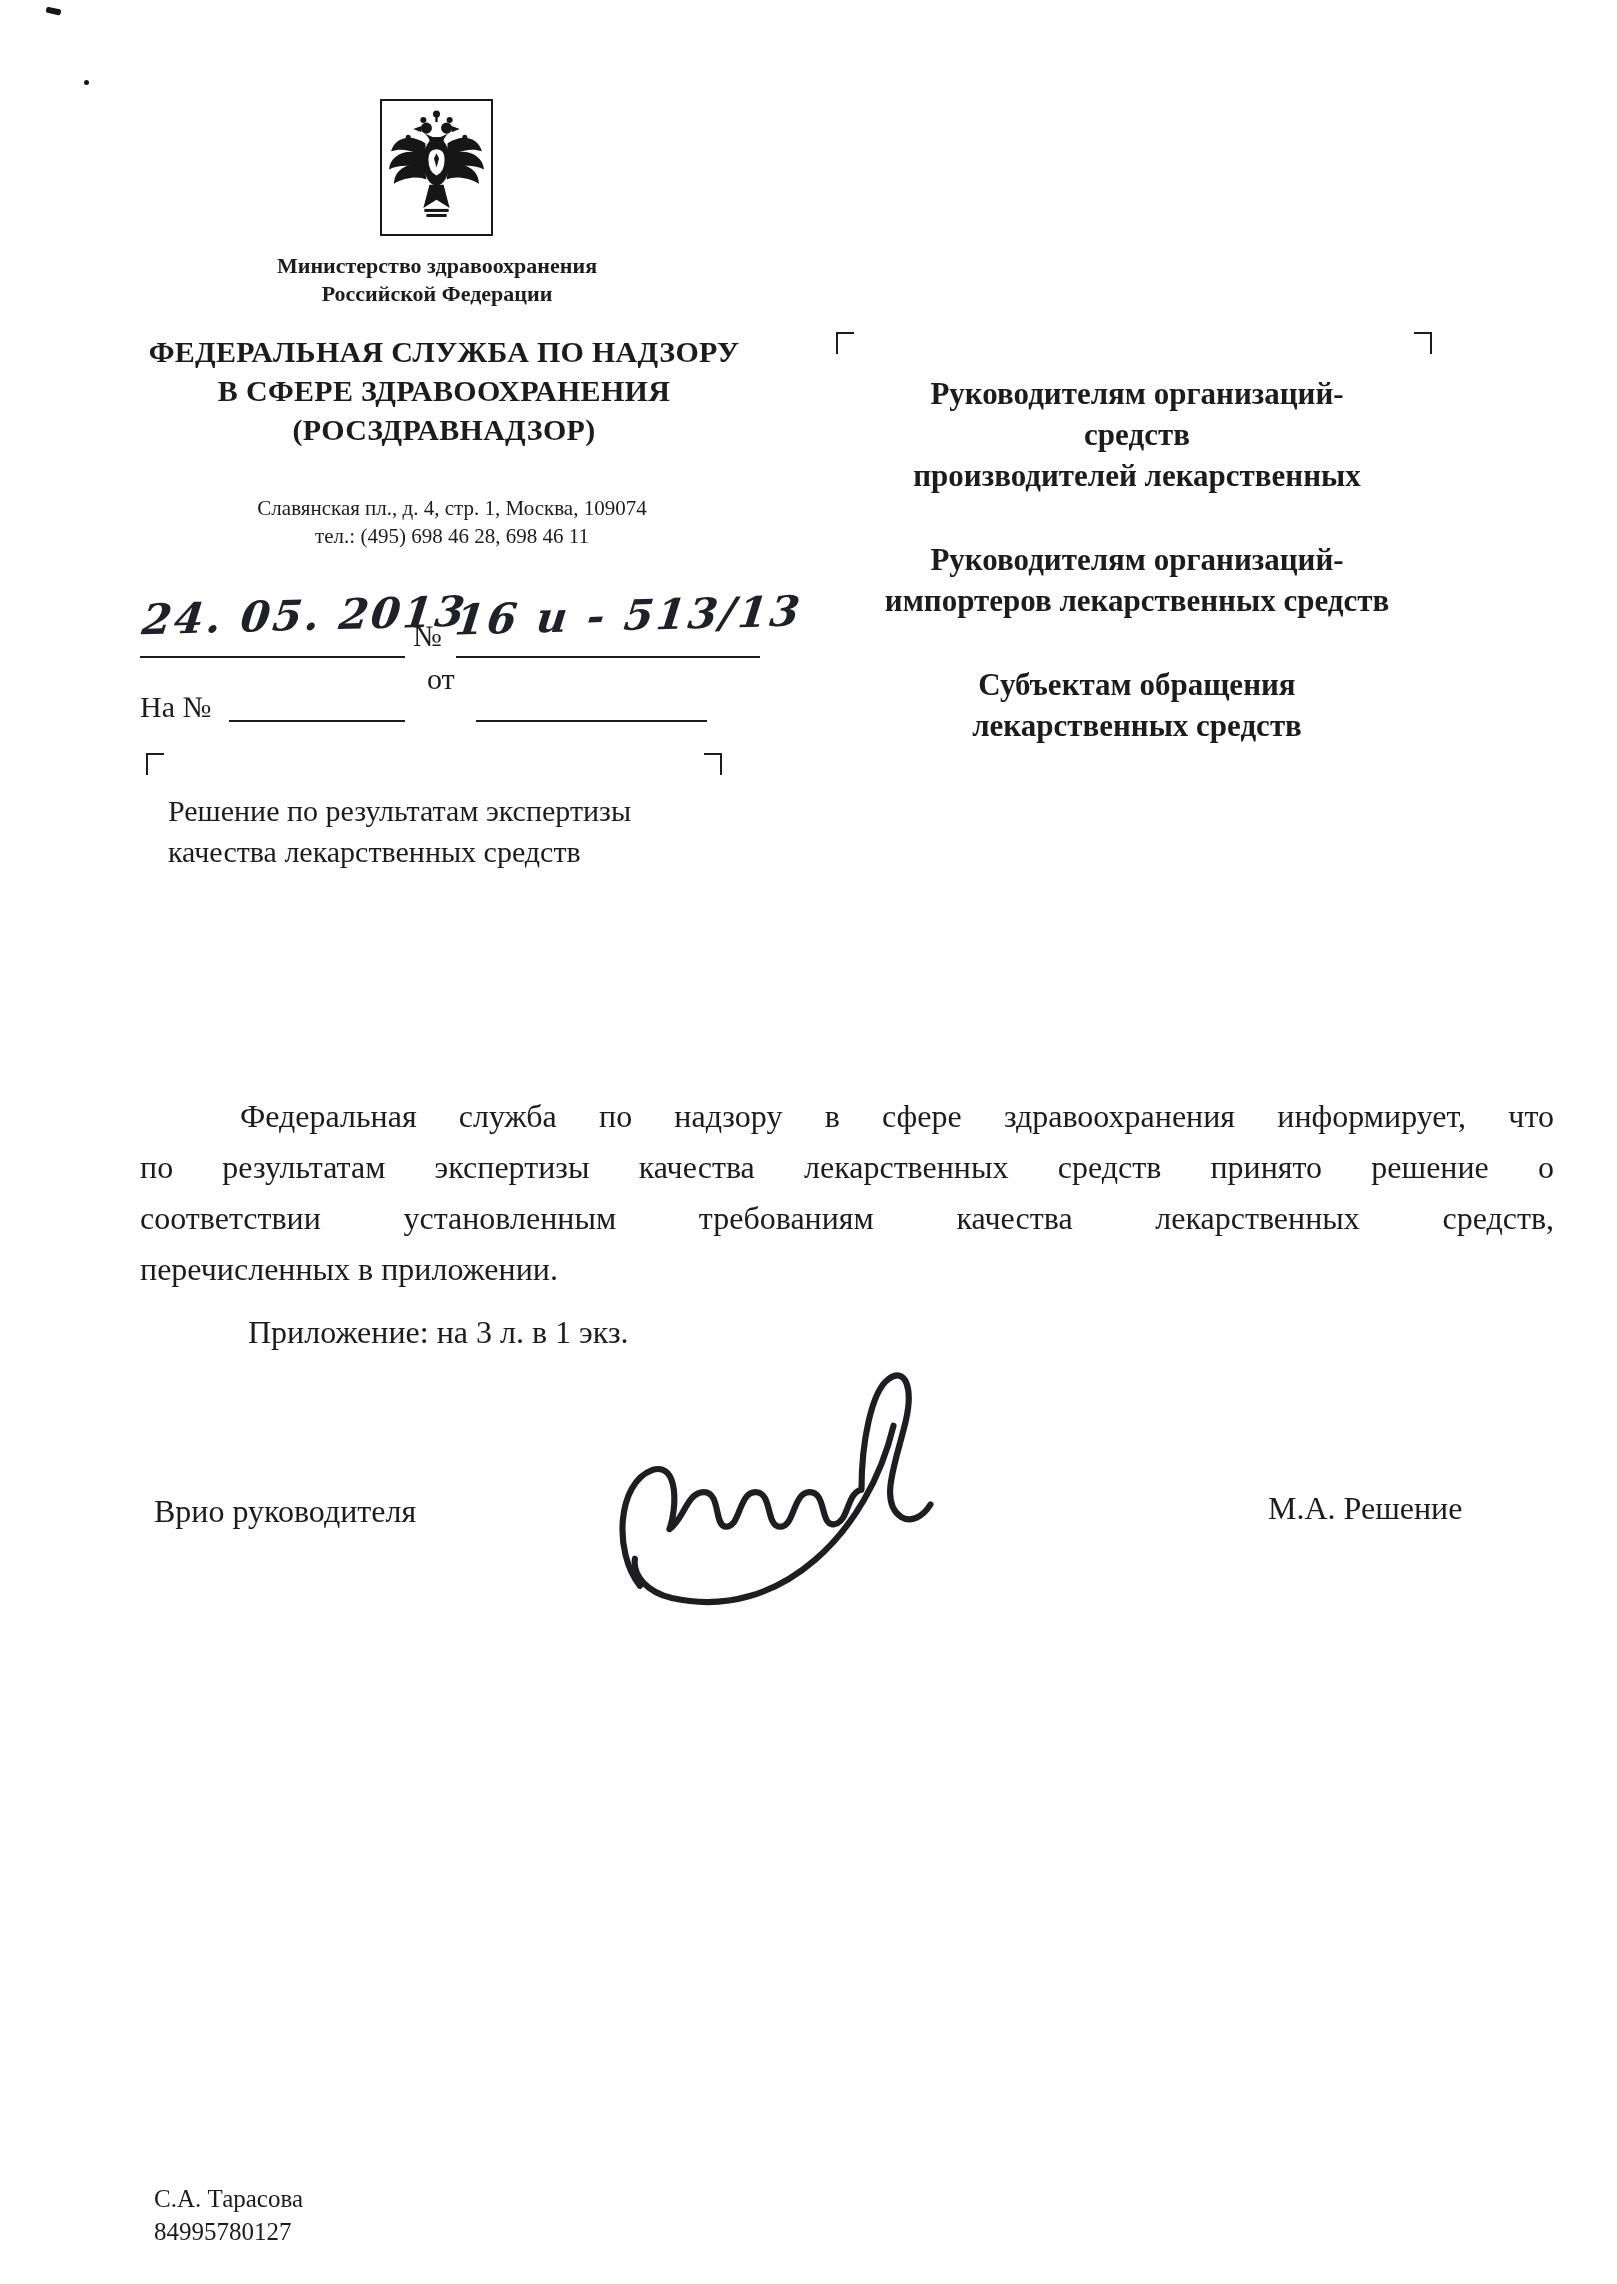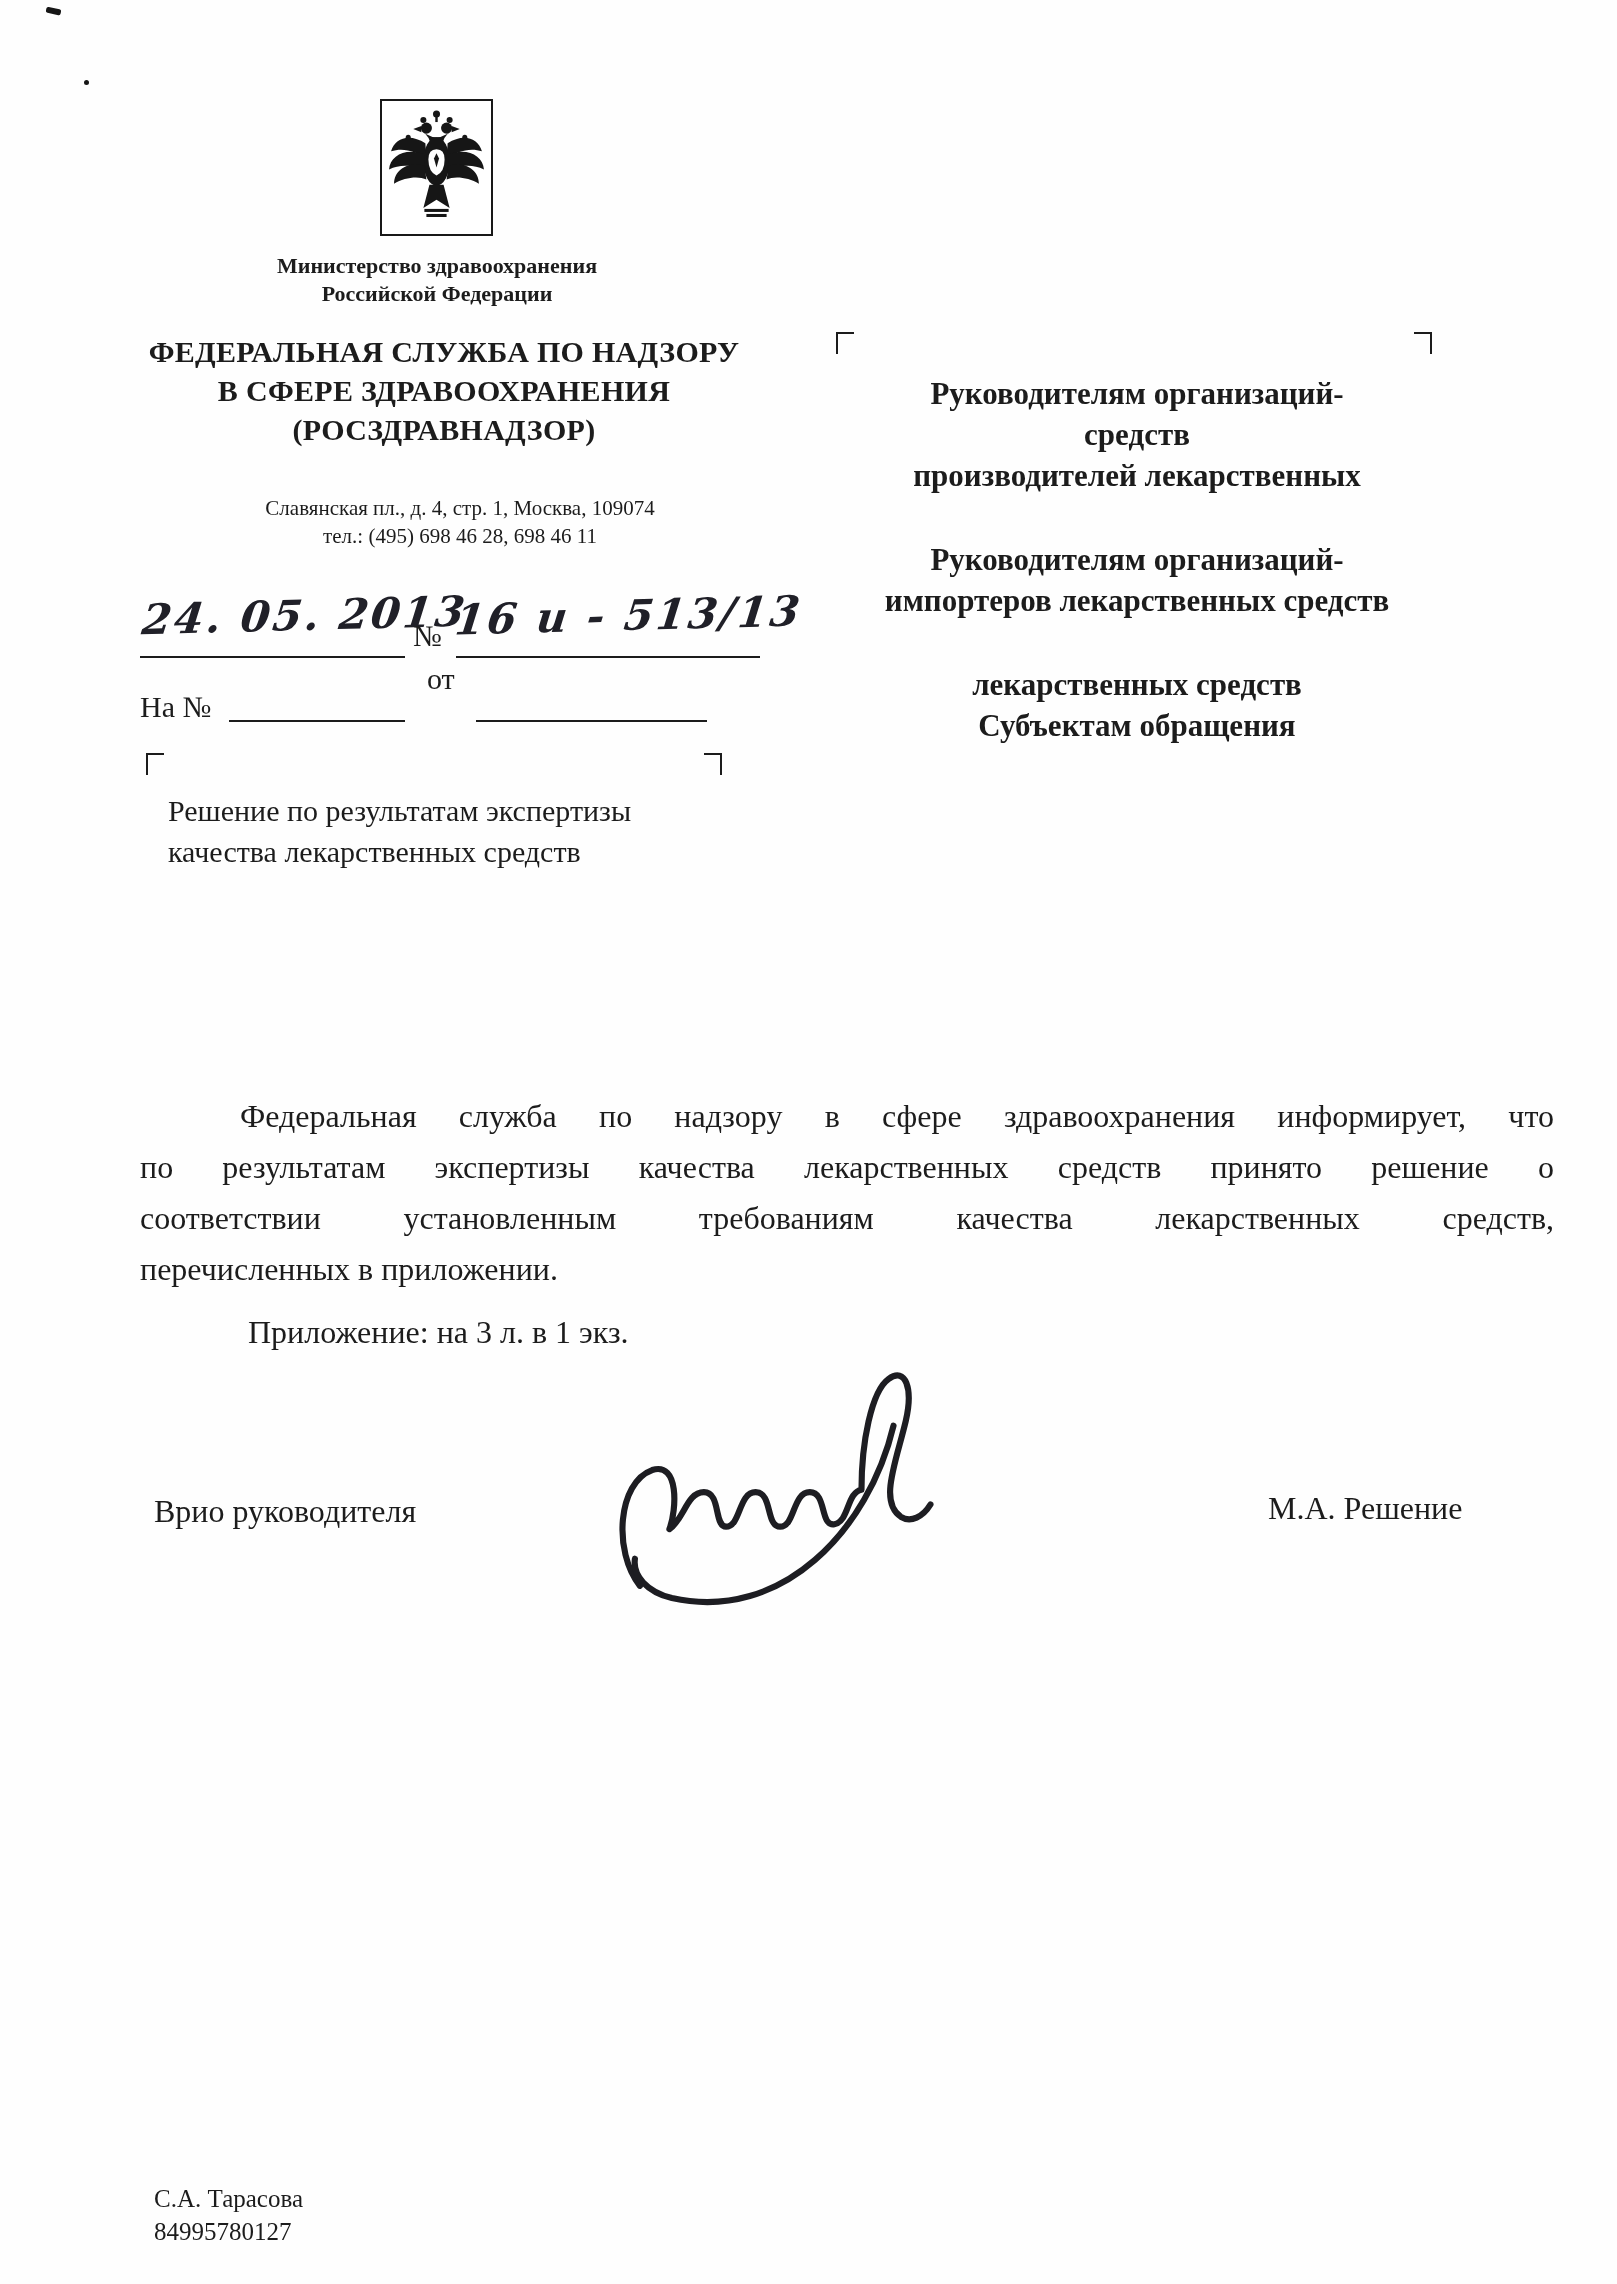--- a/index.html
+++ b/index.html
@@ -98,21 +98,21 @@
     <div>Министерство здравоохранения</div>
     <div>Российской Федерации</div>
   </div>
 
   <div class="abs agency center" style="left:99px; top:332px; width:690px;">
     <div>ФЕДЕРАЛЬНАЯ СЛУЖБА ПО НАДЗОРУ</div>
     <div>В СФЕРЕ ЗДРАВООХРАНЕНИЯ</div>
     <div>(РОСЗДРАВНАДЗОР)</div>
   </div>
 
-  <div class="abs address center" style="left:115px; top:494px; width:690px;">
+  <div class="abs address center" style="left:107px; top:494px; width:690px;">
     <div>Славянская пл., д. 4, стр. 1, Москва, 109074</div>
     <div>тел.: (495) 698 46 28, 698 46 11</div>
   </div>
 
   <div class="abs hw-slot" style="left:140px; top:591px; width:265px; height:67px;">
     <span class="handwritten" style="font-size:42px; margin-left:2.6px;">24. 05. 2013</span>
   </div>
   <div class="abs printed-ref" style="left:413px; top:619px;">№</div>
   <div class="abs hw-slot" style="left:456px; top:591px; width:304px; height:67px;">
     <span class="handwritten" style="font-size:42px;">16 и - 513/13</span>
@@ -138,22 +138,22 @@
     <div class="recipient-para">
       <div>Руководителям организаций-</div>
       <div>средств</div>
       <div>производителей лекарственных</div>
     </div>
     <div class="recipient-para">
       <div>Руководителям организаций-</div>
       <div>импортеров лекарственных средств</div>
     </div>
     <div class="recipient-para">
+      <div>Субъектам обращения</div>
       <div>лекарственных средств</div>
-      <div>Субъектам обращения</div>
     </div>
   </div>
 
   <div class="abs bodytext" style="left:140px; top:1091px;">
     <div class="jline first">Федеральная служба по надзору в сфере здравоохранения информирует, что</div>
     <div class="jline">по результатам экспертизы качества лекарственных средств принято решение о</div>
     <div class="jline">соответствии установленным требованиям качества лекарственных средств,</div>
     <div class="jline last">перечисленных в приложении.</div>
   </div>
 

